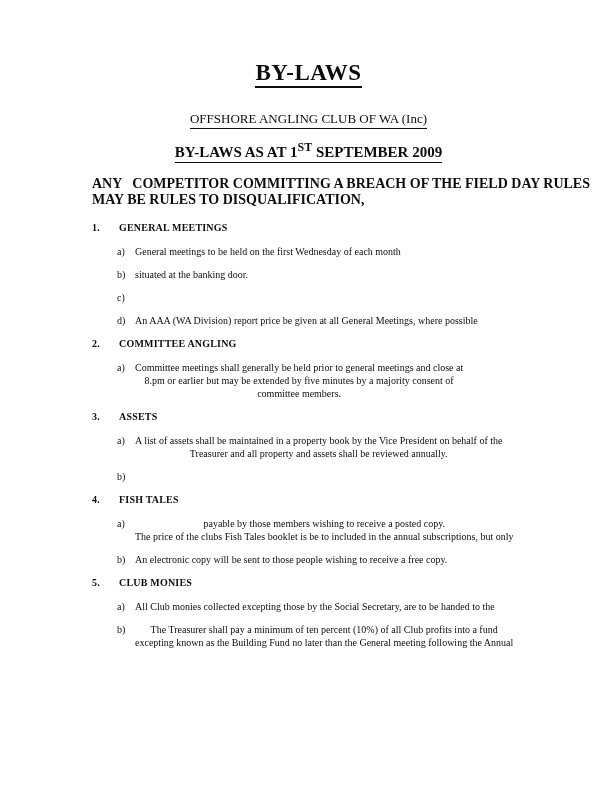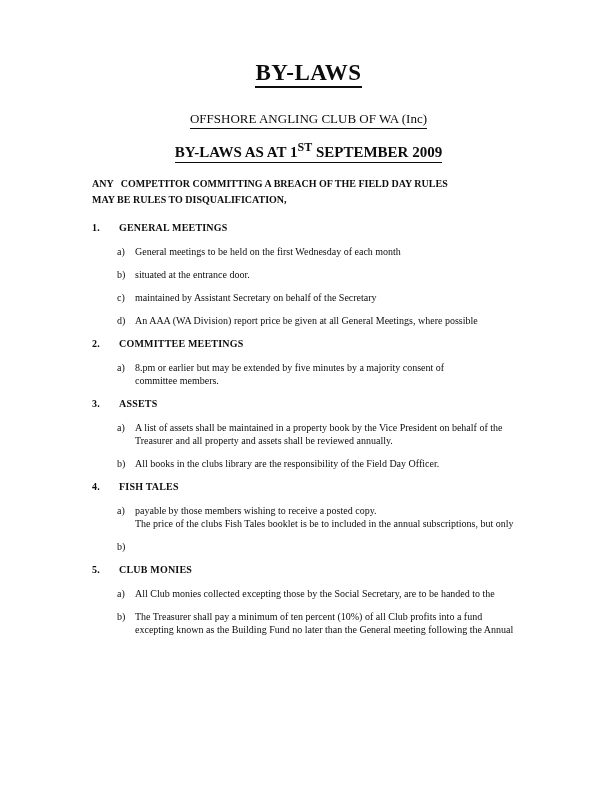--- a/index.html
+++ b/index.html
@@ -49,21 +49,21 @@
     padding-bottom: 1px;
   }
   .dateline sup {
     font-size: 12px;
     vertical-align: super;
     line-height: 0;
   }
 
   .notice {
     margin: 13px 0 0 0;
-    font-size: 10px;
+    font-size: 14px;
     font-weight: 700;
     line-height: 16px;
   }
   .notice .notice-line {
     white-space: pre;
   }
 
   .sections {
     margin-top: 13px;
     font-size: 10px;
@@ -87,20 +87,21 @@
   .item {
     display: flex;
     margin-bottom: 10px;
   }
   .item .letter {
     width: 18px;
     flex: 0 0 18px;
   }
   .item .lines .line {
     white-space: pre;
+    text-align: center;
   }
 </style>
 </head>
 <body>
 
 <div class="page">
 
   <h1 class="doc-title center"><span class="u">BY-LAWS</span></h1>
 
   <h2 class="club-name center"><span class="u">OFFSHORE ANGLING CLUB OF WA (Inc)</span></h2>
@@ -122,49 +123,49 @@
   <div class="item">
     <span class="letter">a)</span>
     <span class="lines">
               <div class="line">General meetings to be held on the first Wednesday of each month</div>
             </span>
   </div>
 
   <div class="item">
     <span class="letter">b)</span>
     <span class="lines">
-              <div class="line">situated at the entrance door.</div>
+              <div class="line">situated at the banking door.</div>
             </span>
   </div>
 
   <div class="item">
     <span class="letter">c)</span>
     <span class="lines">
-              <div class="line">maintained by Assistant Secretary on behalf of the Secretary</div>
             </span>
   </div>
 
   <div class="item">
     <span class="letter">d)</span>
     <span class="lines">
               <div class="line">An AAA (WA Division) report price be given at all General Meetings, where possible</div>
             </span>
   </div>
 </div>
   </div>
 
   <div class="section">
     <div class="section-head">
       <span class="num">2.</span>
-      <span class="heading">COMMITTEE MEETINGS</span>
-    </div>
-    <div class="items">
-  <div class="item">
-    <span class="letter">a)</span>
-    <span class="lines">
+      <span class="heading">COMMITTEE ANGLING</span>
+    </div>
+    <div class="items">
+  <div class="item">
+    <span class="letter">a)</span>
+    <span class="lines">
+              <div class="line">Committee meetings shall generally be held prior to general meetings and close at</div>
               <div class="line">8.pm or earlier but may be extended by five minutes by a majority consent of</div>
               <div class="line">committee members.</div>
             </span>
   </div>
 </div>
   </div>
 
   <div class="section">
     <div class="section-head">
       <span class="num">3.</span>
@@ -174,43 +175,43 @@
   <div class="item">
     <span class="letter">a)</span>
     <span class="lines">
               <div class="line">A list of assets shall be maintained in a property book by the Vice President on behalf of the</div>
               <div class="line">Treasurer and all property and assets shall be reviewed annually.</div>
             </span>
   </div>
 
   <div class="item">
     <span class="letter">b)</span>
-    <span class="lines">
-              <div class="line">All books in the clubs library are the responsibility of the Field Day Officer.</div>
-            </span>
   </div>
 </div>
   </div>
 
   <div class="section">
     <div class="section-head">
       <span class="num">4.</span>
       <span class="heading">FISH TALES</span>
     </div>
     <div class="items">
   <div class="item">
     <span class="letter">a)</span>
     <span class="lines">
               <div class="line">payable by those members wishing to receive a posted copy.</div>
               <div class="line">The price of the clubs Fish Tales booklet is be to included in the annual subscriptions, but only</div>
             </span>
   </div>
 
   <div class="item">
     <span class="letter">b)</span>
+    <span class="lines">
+              <div class="line">An electronic copy will be sent to those people wishing to receive a free copy.</div>
+            </span>
   </div>
 </div>
   </div>
 
   <div class="section">
     <div class="section-head">
       <span class="num">5.</span>
       <span class="heading">CLUB MONIES</span>
     </div>
     <div class="items">

